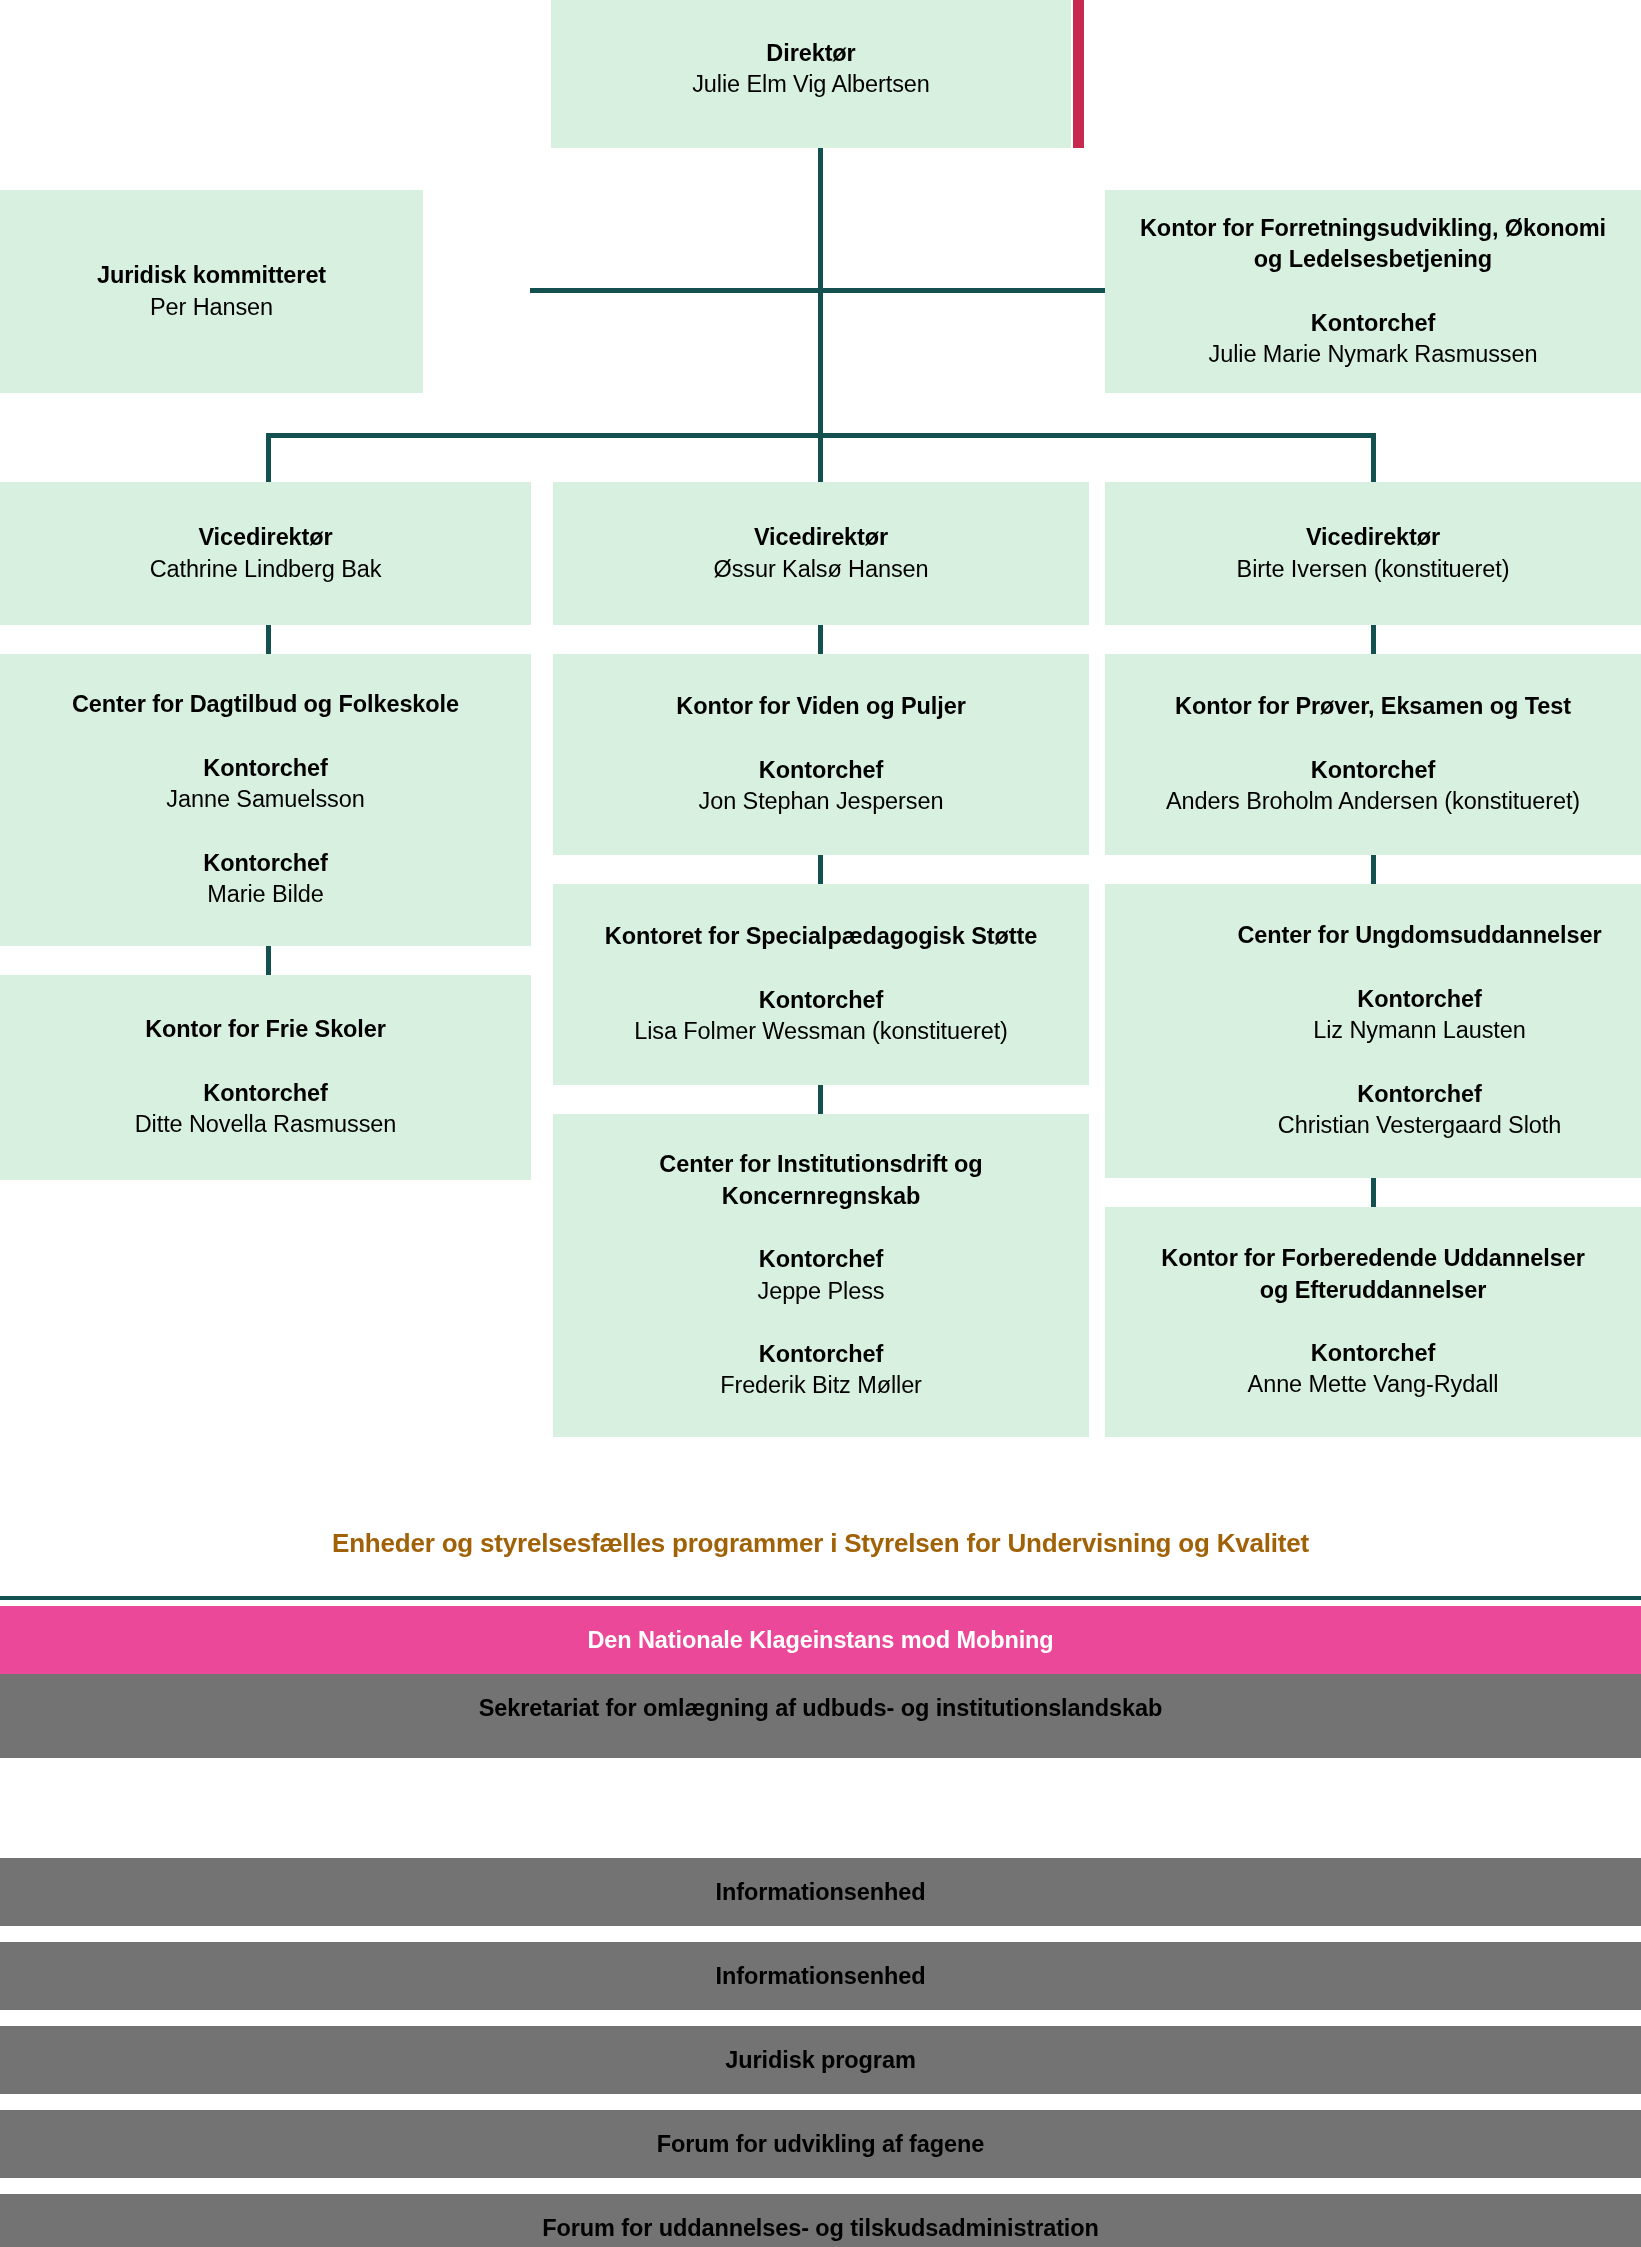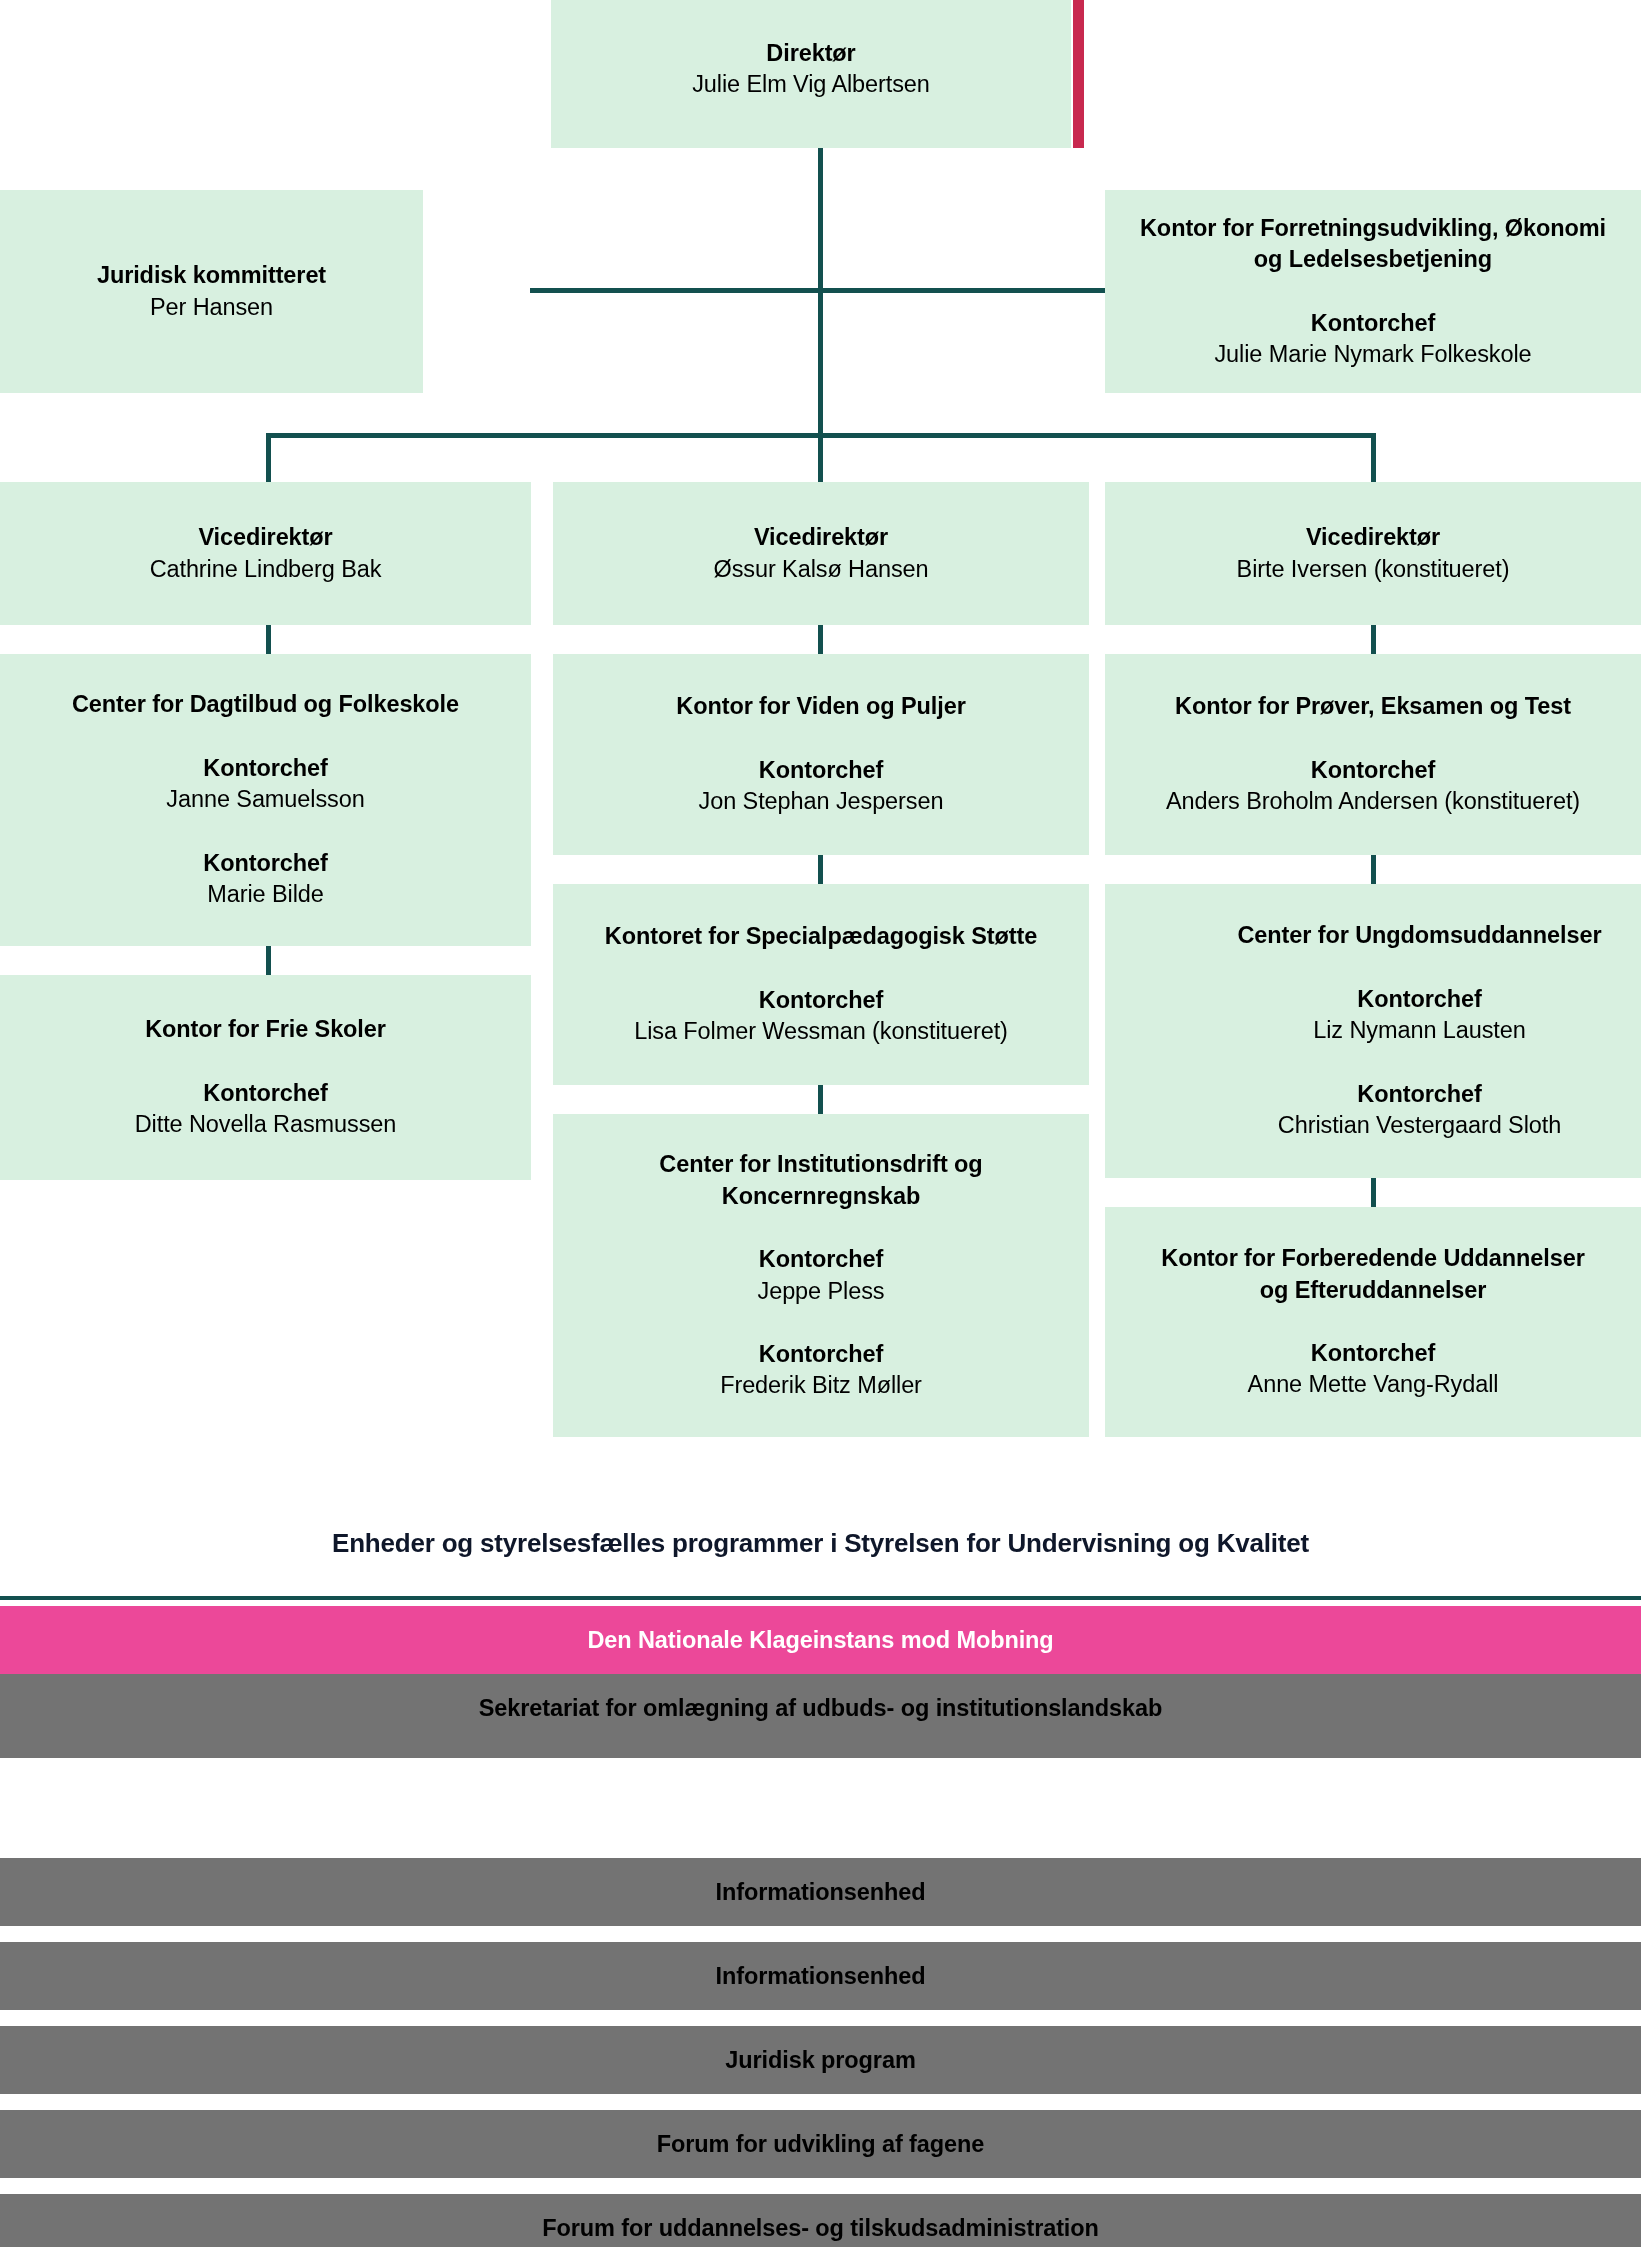--- a/index.html
+++ b/index.html
@@ -29,21 +29,21 @@
 
   
   .ln{position:absolute;background:#13504f;}
   .vl{width:5px;}
   .hl{height:5px;}
   .accent{position:absolute;background:#c8294f;}
 
   
   #units-title{
     position:absolute;left:0;top:1528px;width:1641px;
-    text-align:center;font-size:26px;font-weight:bold;color:#0f172a;
+    text-align:center;font-size:26px;font-weight:bold;color:#a16207;
     letter-spacing:-0.2px;
   }
   #units-rule{position:absolute;left:0;top:1596px;width:1641px;height:4px;background:#13504f;}
   .urow{
     position:absolute;left:0;width:1641px;height:68px;
     background:#737373;
     display:flex;align-items:center;justify-content:center;
     font-size:23.5px;font-weight:bold;letter-spacing:-0.1px;
     box-sizing:border-box;
   }
@@ -81,21 +81,21 @@
 <div class="box" style="left:0px;top:190px;width:423px;height:203px;">
   <div class="t">Juridisk kommitteret</div>
   <div class="n">Per Hansen</div>
 </div>
 
 <div class="box" style="left:1105px;top:190px;width:536px;height:203px;">
   <div class="t">Kontor for Forretningsudvikling, Økonomi</div>
   <div class="t">og Ledelsesbetjening</div>
   <div class="gap"></div>
   <div class="t">Kontorchef</div>
-  <div class="n">Julie Marie Nymark Folkeskole</div>
+  <div class="n">Julie Marie Nymark Rasmussen</div>
 </div>
 
 <div class="box" style="left:0px;top:482px;width:531px;height:143px;">
   <div class="t">Vicedirektør</div>
   <div class="n">Cathrine Lindberg Bak</div>
 </div>
 <div class="box" style="left:553px;top:482px;width:536px;height:143px;">
   <div class="t">Vicedirektør</div>
   <div class="n">Øssur Kalsø Hansen</div>
 </div>

